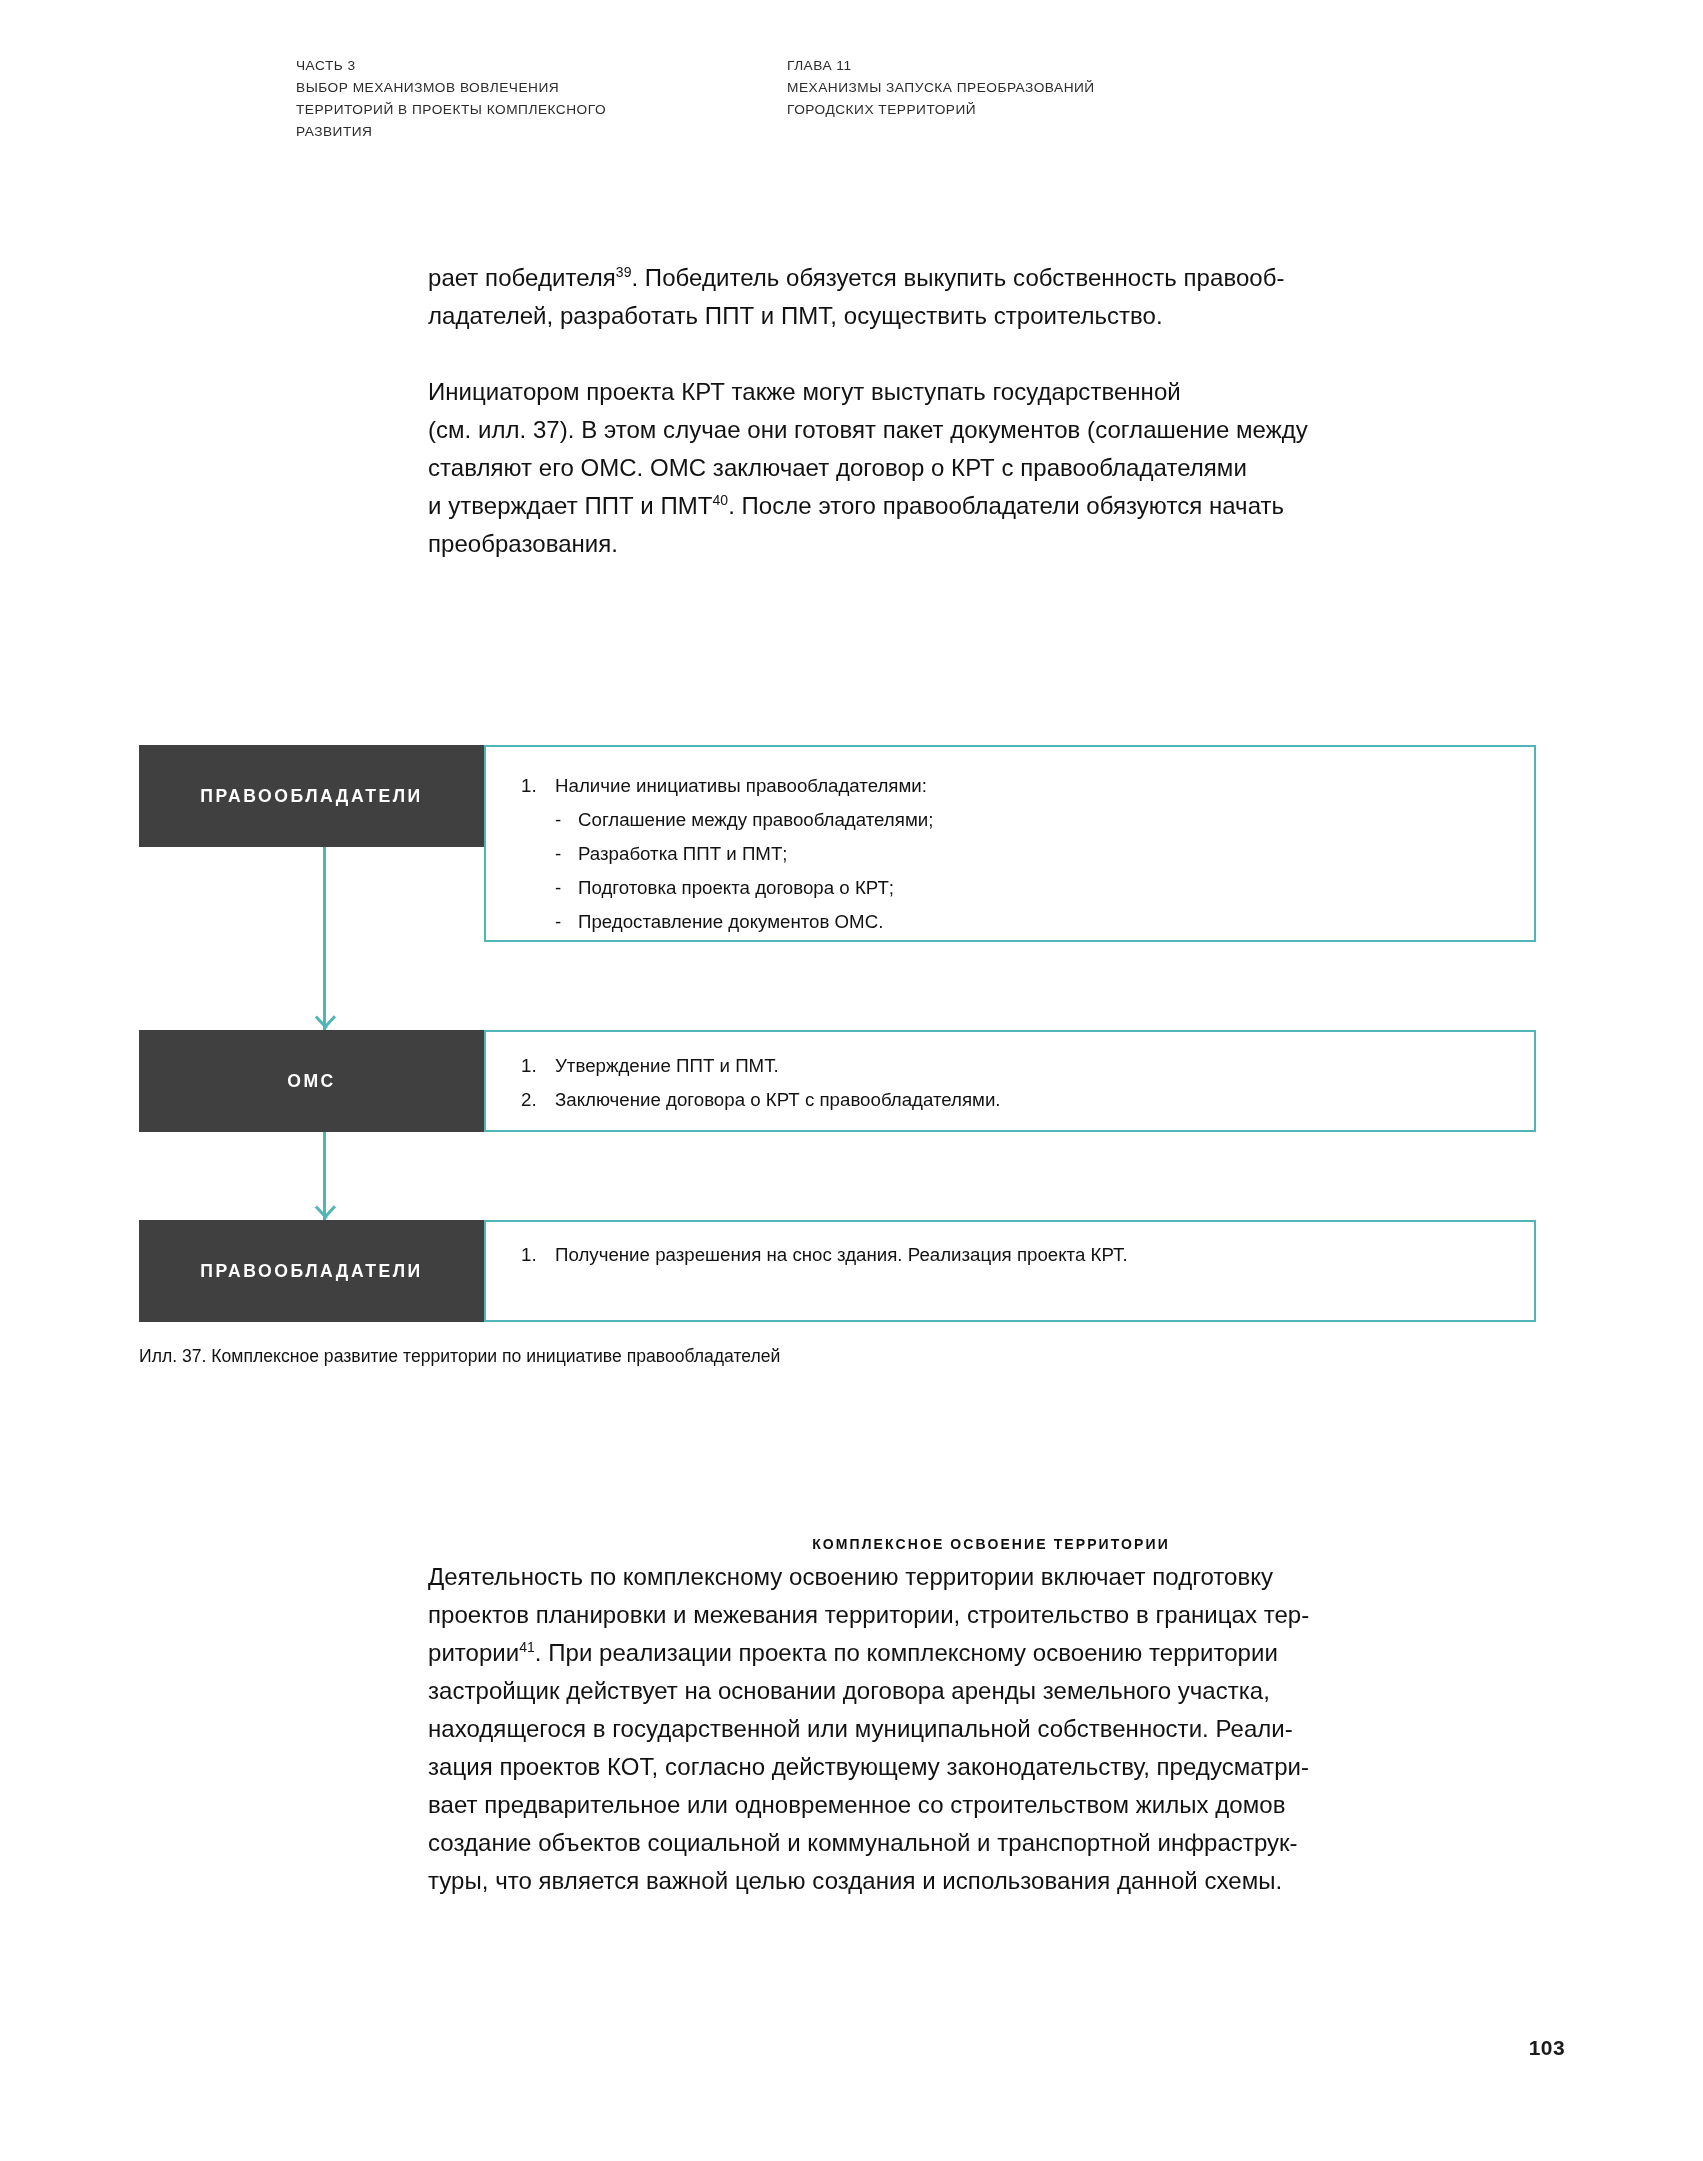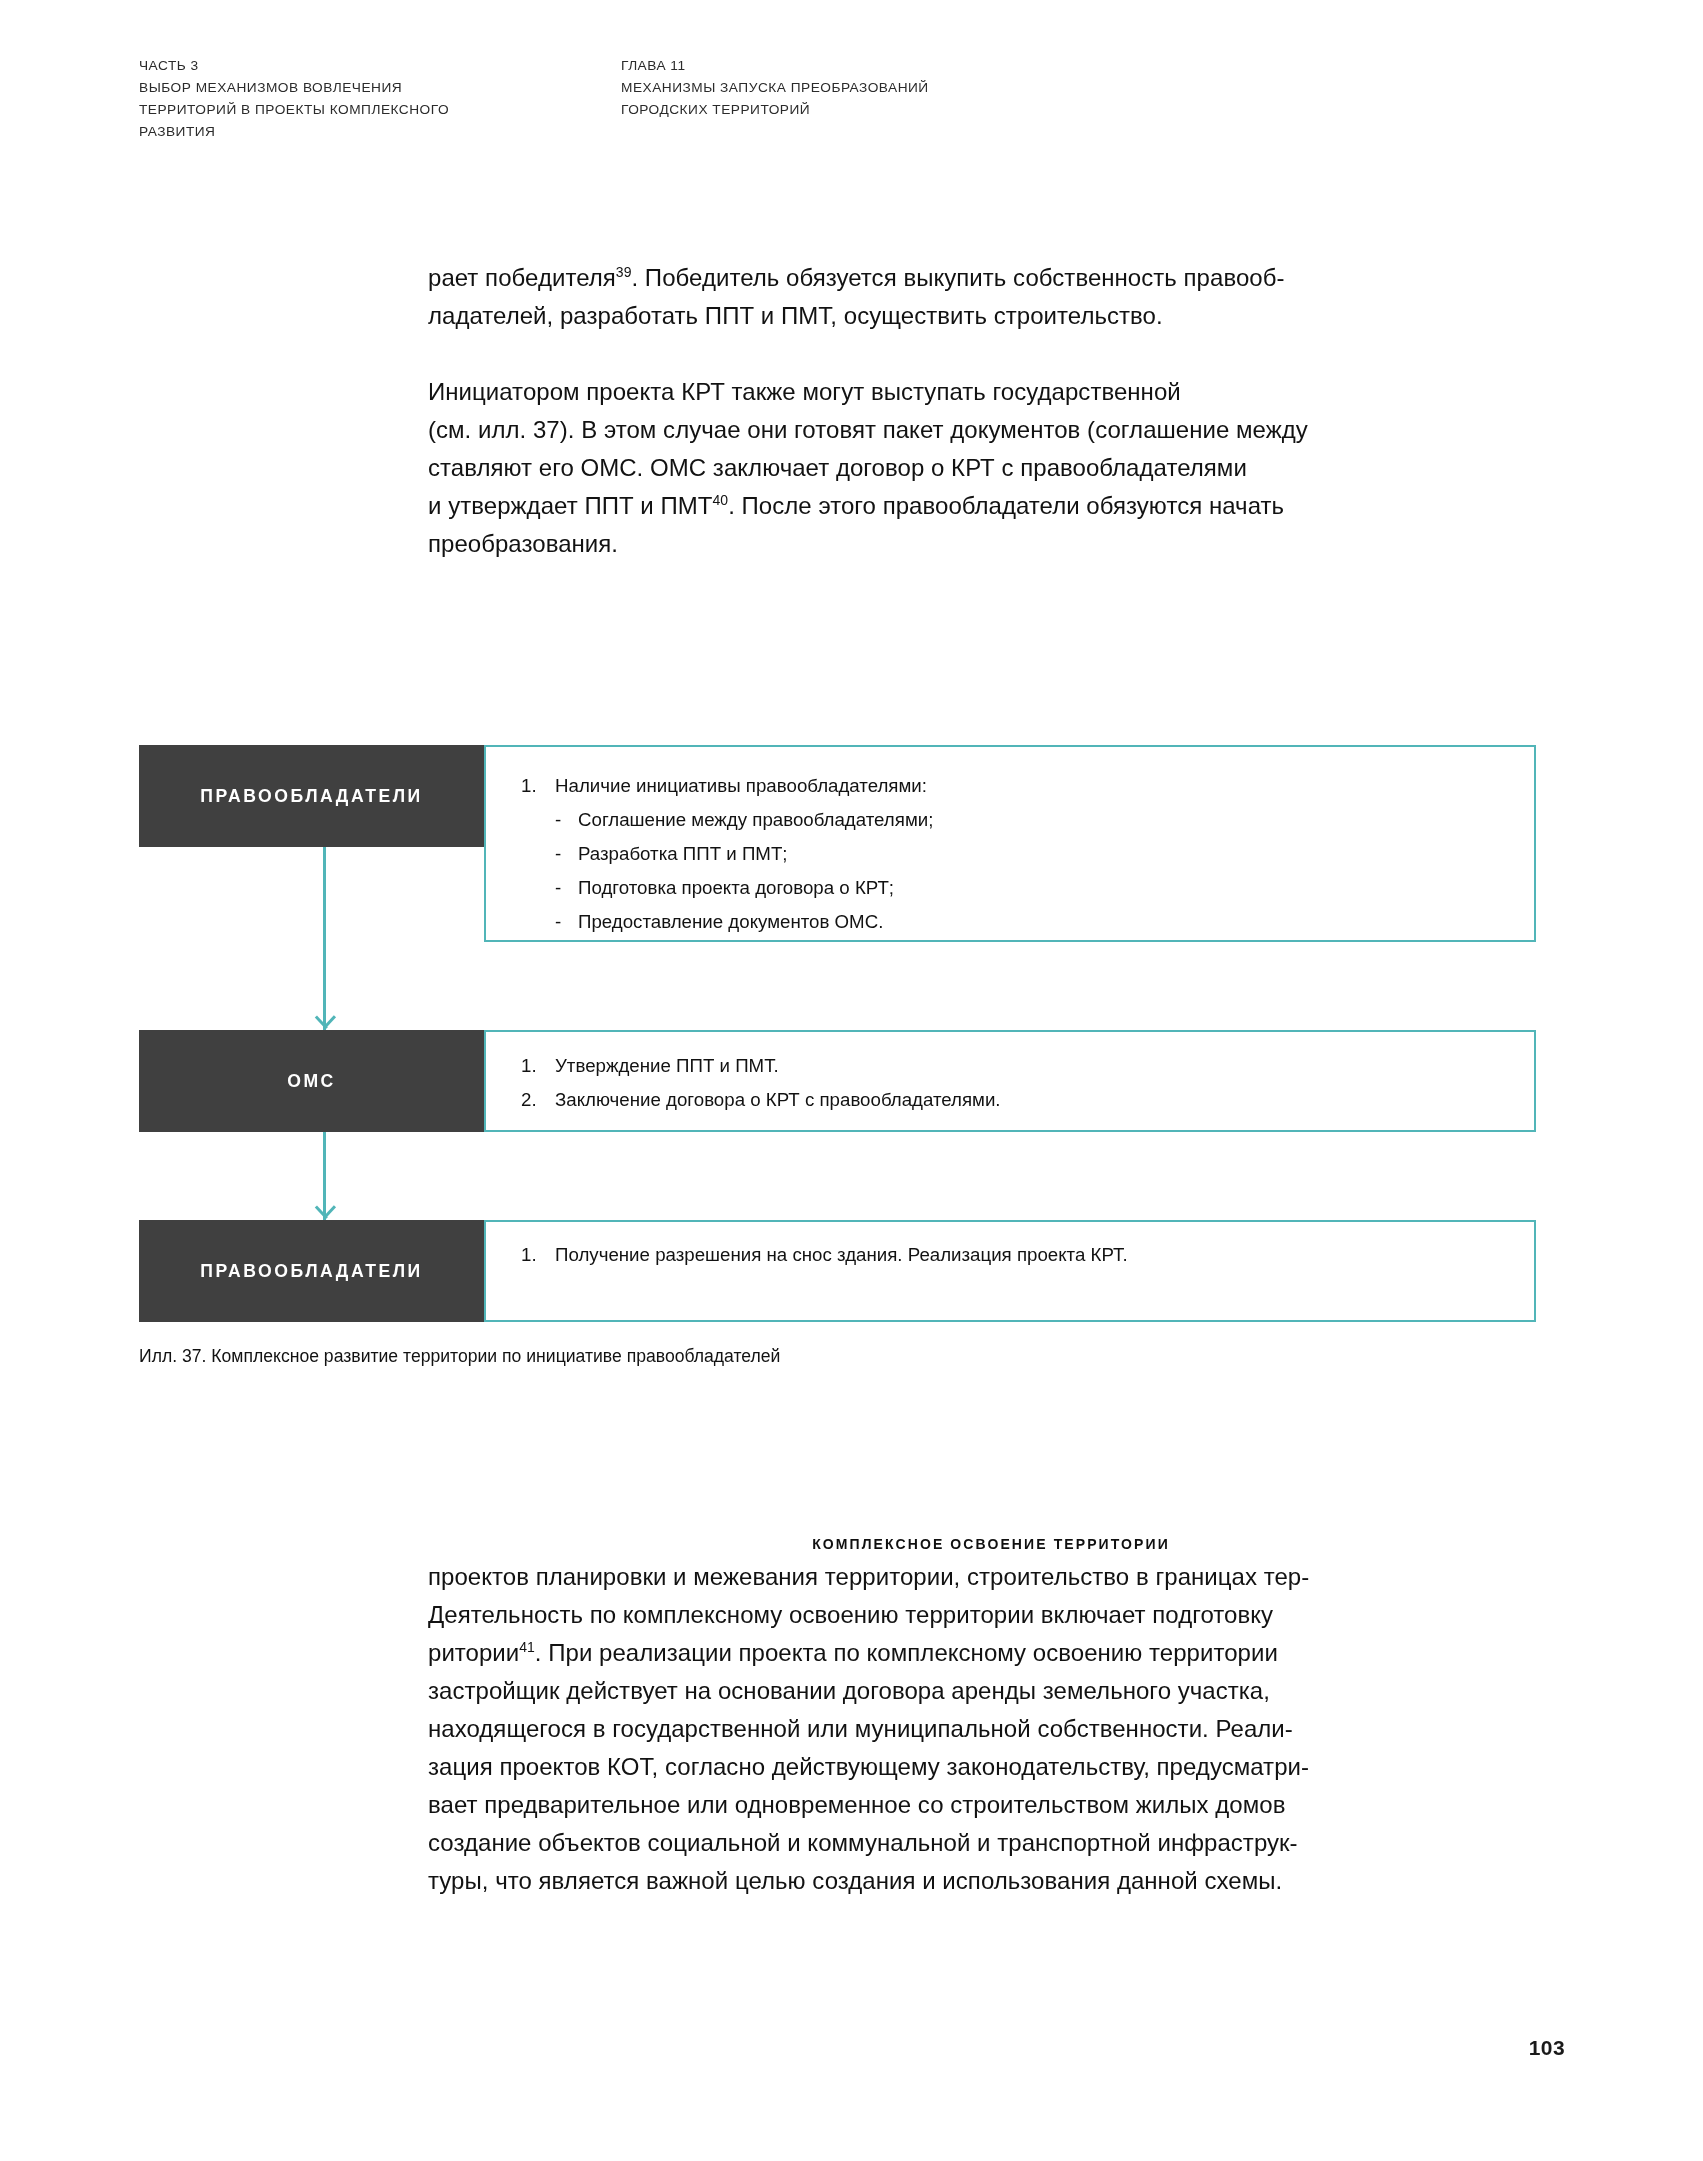--- a/index.html
+++ b/index.html
@@ -19,21 +19,22 @@
     overflow: hidden;
   }
 
   
   .runhead {
     position: absolute;
     top: 55px;
     left: 139px;
     width: 1422px;
     display: flex;
-    gap: 3px;
+    gap: 12px;
+    justify-content: flex-end;
   }
   .runhead-col {
     font-size: 13.7px;
     line-height: 22px;
     letter-spacing: 0.5px;
     color: #2b2b2b;
     font-weight: 400;
     text-transform: uppercase;
   }
   .runhead-col.left  { width: 479px; }
@@ -288,22 +289,22 @@
       </div>
     </div>
 
   </div>
 
   <div class="caption">Илл. 37. Комплексное развитие территории по инициативе правообладателей</div>
 
   <div class="textcol" id="section-kot">
     <div class="sec-heading">КОМПЛЕКСНОЕ ОСВОЕНИЕ ТЕРРИТОРИИ</div>
     <div class="para" id="para-kot">
+      <div class="ln">Деятельность по комплексному освоению территории включает подготовку</div>
       <div class="ln">проектов планировки и межевания территории, строительство в границах тер-</div>
-      <div class="ln">Деятельность по комплексному освоению территории включает подготовку</div>
       <div class="ln"><span>ритории</span><sup class="fn">41</sup><span>. При реализации проекта по комплексному освоению территории</span></div>
       <div class="ln">застройщик действует на основании договора аренды земельного участка,</div>
       <div class="ln">находящегося в государственной или муниципальной собственности. Реали-</div>
       <div class="ln">зация проектов КОТ, согласно действующему законодательству, предусматри-</div>
       <div class="ln">вает предварительное или одновременное со строительством жилых домов</div>
       <div class="ln">создание объектов социальной и коммунальной и транспортной инфраструк-</div>
       <div class="ln">туры, что является важной целью создания и использования данной схемы.</div>
     </div>
   </div>
 

